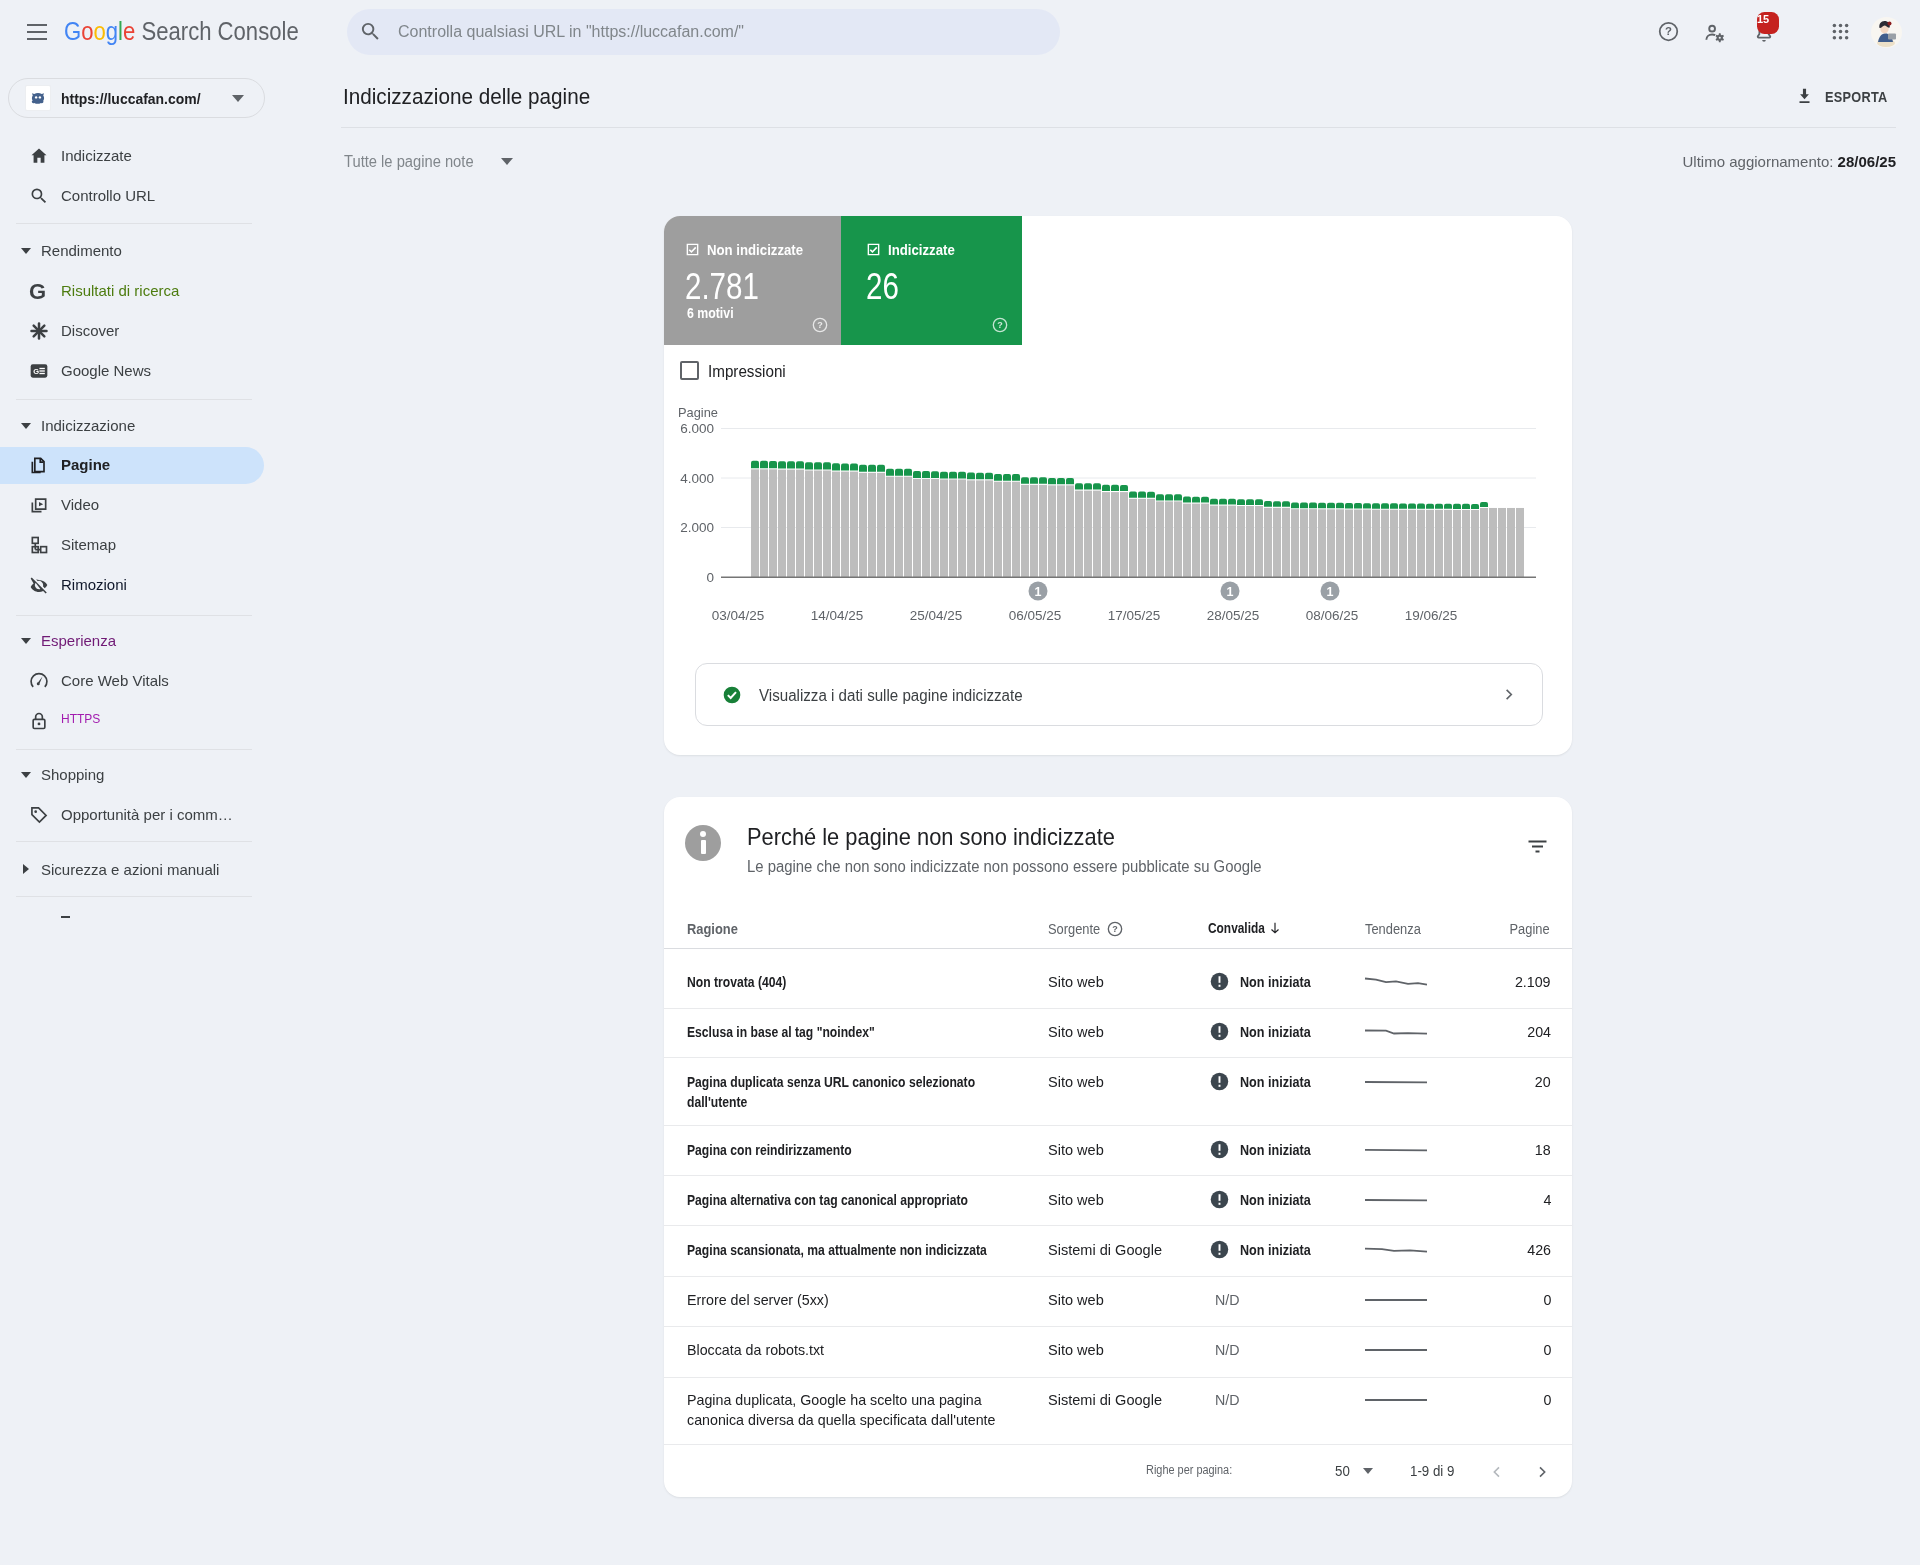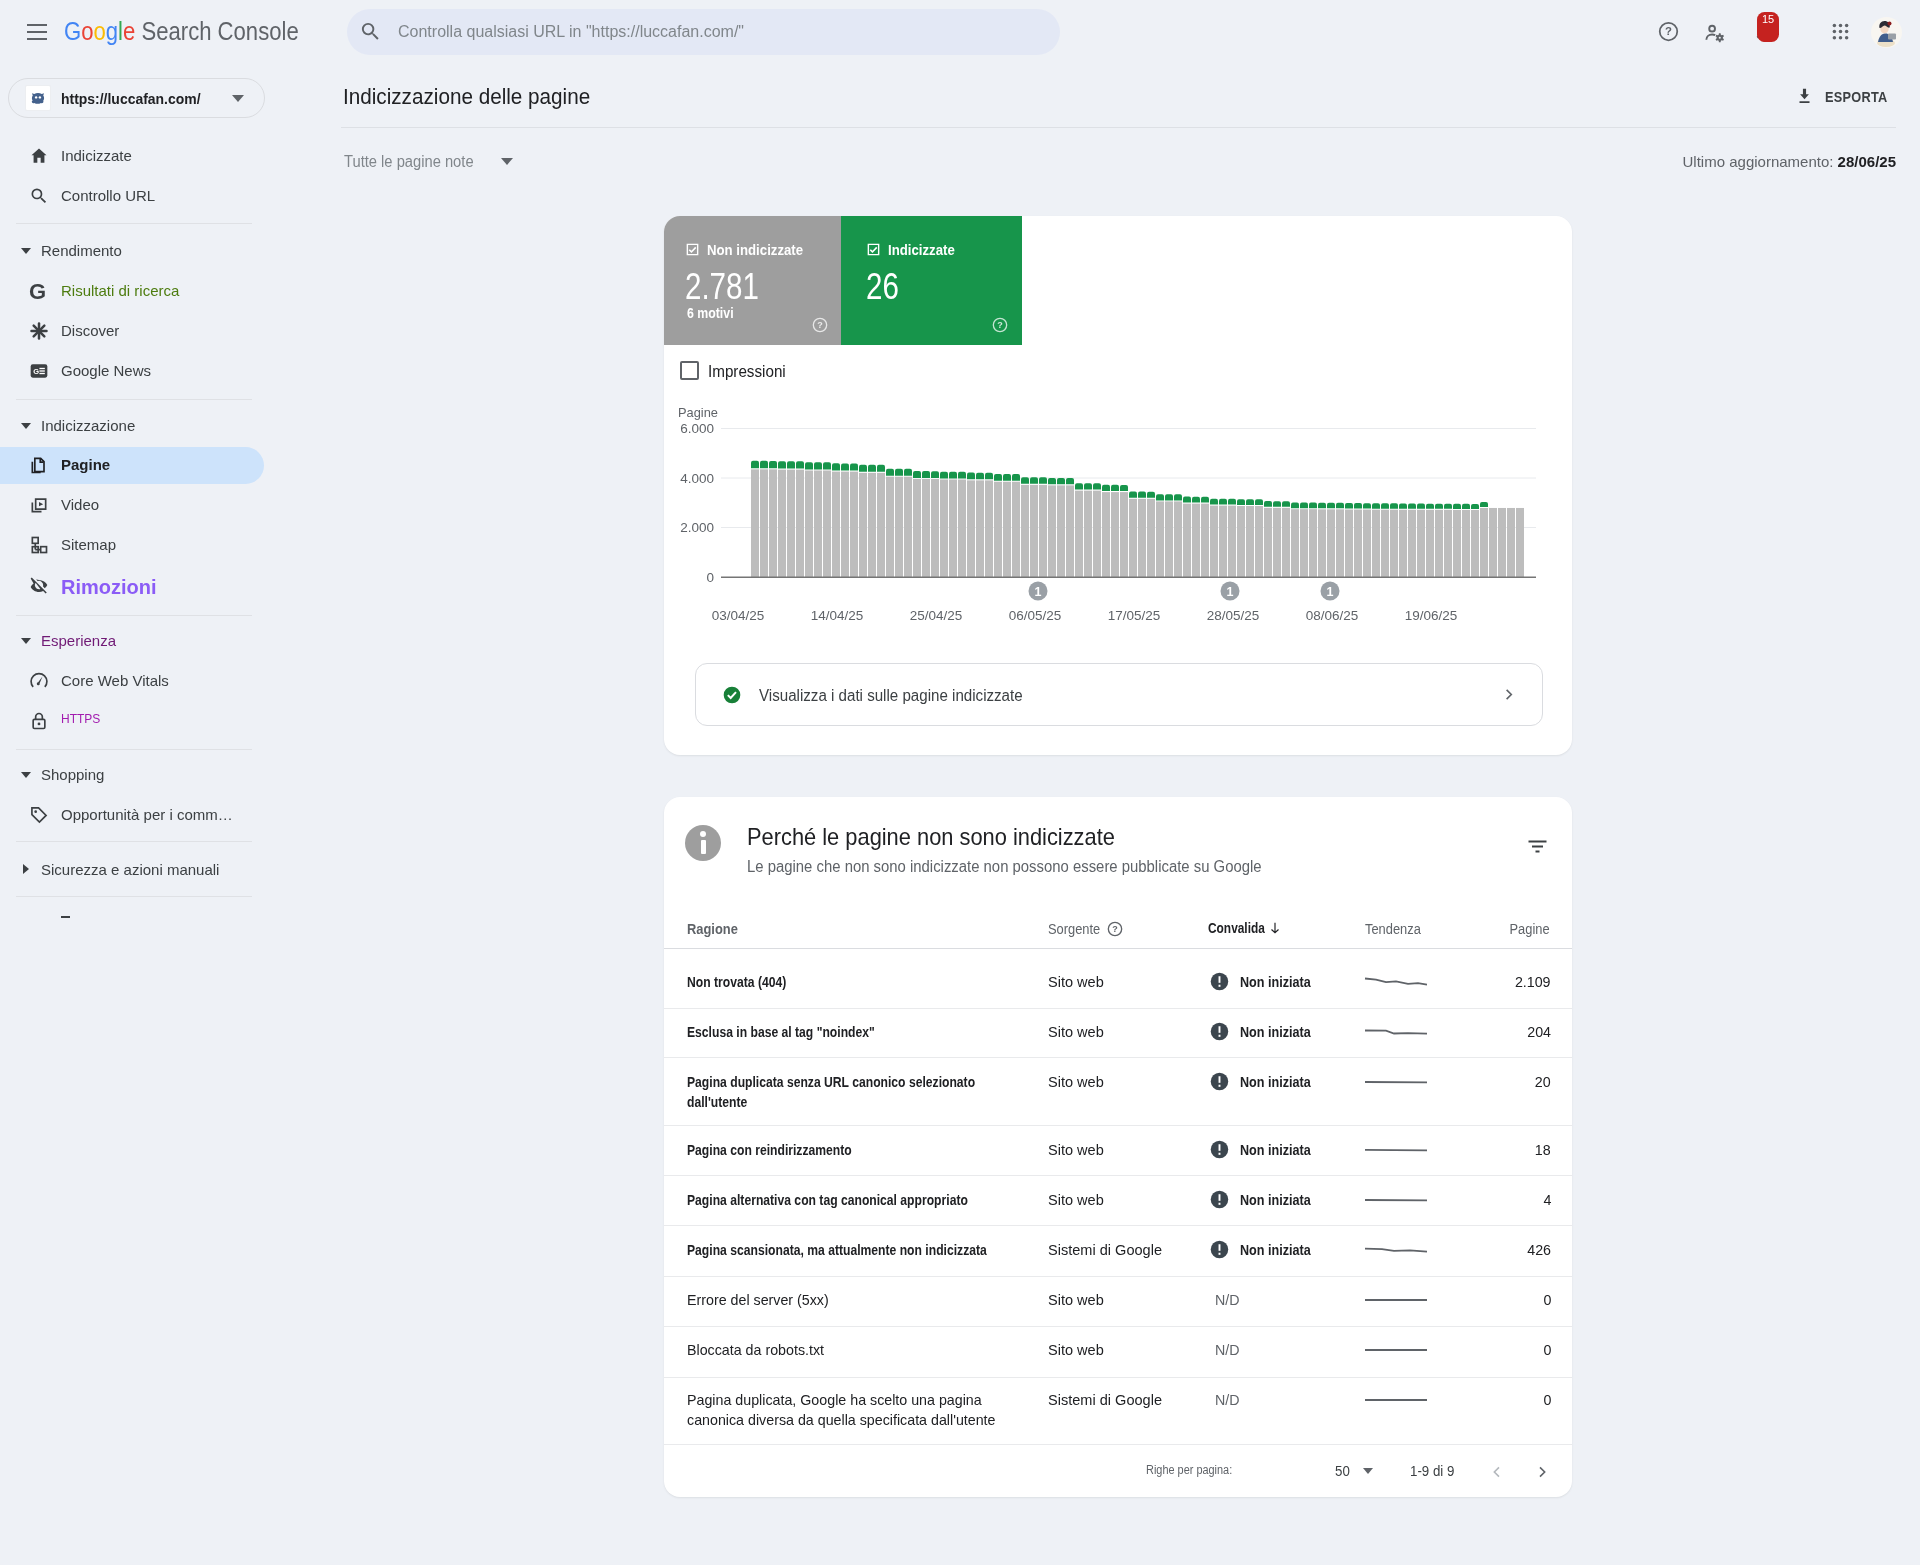--- a/index.html
+++ b/index.html
@@ -28,21 +28,21 @@
     <g fill="#5f6368">
       <circle cx="17.5" cy="17.5" r="2"></circle>
       <path d="M16.6 12.8h1.8l.2 1.5a3.6 3.6 0 0 1 1 .6l1.4-.6.9 1.6-1.2 1a3.6 3.6 0 0 1 0 1.2l1.2 1-.9 1.6-1.4-.6a3.6 3.6 0 0 1-1 .6l-.2 1.5h-1.8l-.2-1.5a3.6 3.6 0 0 1-1-.6l-1.4.6-.9-1.6 1.2-1a3.6 3.6 0 0 1 0-1.2l-1.2-1 .9-1.6 1.4.6a3.6 3.6 0 0 1 1-.6z"></path>
     </g>
     <circle cx="17.5" cy="17.5" r="1.1" fill="#eef1f6"></circle>
   </svg>
 <svg class="abs" style="left:1753px;top:22px" width="22" height="22" viewBox="0 0 24 24">
     <path fill="none" stroke="#5f6368" stroke-width="2" d="M12 4c3 0 5 2.2 5 5v4l1.7 2.6c.3.5 0 1.4-.9 1.4H6.2c-.9 0-1.2-.9-.9-1.4L7 13V9c0-2.8 2-5 5-5z"></path>
     <path fill="#5f6368" d="M10 19.5h4a2 2 0 0 1-4 0z"></path>
   </svg>
-<div class="abs" style="left:1757px;top:12px;width:22px;height:30px;border-radius:7.5px;background:#c5221f;color:#fff;font-size:11px;font-weight:normal;text-align:center;line-height:15px">15</div>
+<div class="abs" style="left:1757px;top:12px;width:22px;height:22px;border-radius:7.5px;background:#c5221f;color:#fff;font-size:11px;font-weight:bold;text-align:left;line-height:15px">15</div>
 <svg class="abs" style="left:1830px;top:21px" width="21" height="21" viewBox="0 0 24 24">
     <g fill="#5f6368">
       <circle cx="5" cy="5" r="2"></circle>
       <circle cx="12" cy="5" r="2"></circle>
       <circle cx="19" cy="5" r="2"></circle>
       <circle cx="5" cy="12" r="2"></circle>
       <circle cx="12" cy="12" r="2"></circle>
       <circle cx="19" cy="12" r="2"></circle>
       <circle cx="5" cy="19" r="2"></circle>
       <circle cx="12" cy="19" r="2"></circle>
@@ -127,21 +127,21 @@
       <rect x="4" y="3" width="7" height="7"></rect>
       <rect x="4" y="14" width="7" height="7"></rect>
       <rect x="14" y="14" width="7" height="7"></rect>
       <path d="M7.5 10v7.5M7.5 17.5h6.5"></path>
     </g>
   </svg>
 <div class="abs" style="left:61px;top:536px;font-size:15px;font-weight:normal;color:#3c4043">Sitemap</div>
 <svg class="abs" style="left:29px;top:575px" width="20" height="20" viewBox="0 0 24 24">
     <path fill="#3c4043" d="M12 6c4.5 0 8.3 2.6 10 6-0.7 1.5-1.8 2.8-3.1 3.8l-2.2-2.2c.2-.5.3-1 .3-1.6a5 5 0 0 0-6.6-4.7L8.6 5.5C9.7 5.2 10.8 6 12 6zM2 4.3L3.3 3l18 18-1.3 1.3-3-3C15.5 20 13.8 20.5 12 20.5c-4.5 0-8.3-2.6-10-6 .8-1.7 2-3.1 3.5-4.2zM7.9 9.2A5 5 0 0 0 12 17c.6 0 1.1-.1 1.6-.3z"></path>
   </svg>
-<div class="abs" style="left:61px;top:576px;font-size:20px;font-weight:bold;color:#8b5cf6">Rimozioni</div>
+<div class="abs" style="left:61px;top:576px;font-size:15px;font-weight:normal;color:#0f172a">Rimozioni</div>
 <div class="abs" style="left:16px;top:615px;width:236px;height:1px;background:#dfe1e5"></div>
 <div class="abs" style="left:21px;top:638px;width:0;height:0;border-left:5.5px solid transparent;border-right:5.5px solid transparent;border-top:6.5px solid #3c4043"></div>
 <div class="abs" style="left:41px;top:632px;font-size:15px;font-weight:normal;color:#701a75">Esperienza</div>
 <svg class="abs" style="left:29px;top:671px" width="20" height="20" viewBox="0 0 24 24">
     <path fill="none" stroke="#3c4043" stroke-width="2" d="M5 19a9.5 9.5 0 1 1 14 0"></path>
     <path fill="#3c4043" d="M11 13.5l5.2-7-3.4 8.1a1.8 1.8 0 1 1-1.8-1.1z"></path>
   </svg>
 <div class="abs" style="left:61px;top:672px;font-size:15px;font-weight:normal;color:#3c4043">Core Web Vitals</div>
 <svg class="abs" style="left:29px;top:711px" width="20" height="20" viewBox="0 0 24 24">
     <rect x="5" y="10" width="14" height="11" rx="1.5" fill="none" stroke="#3c4043" stroke-width="2"></rect>

